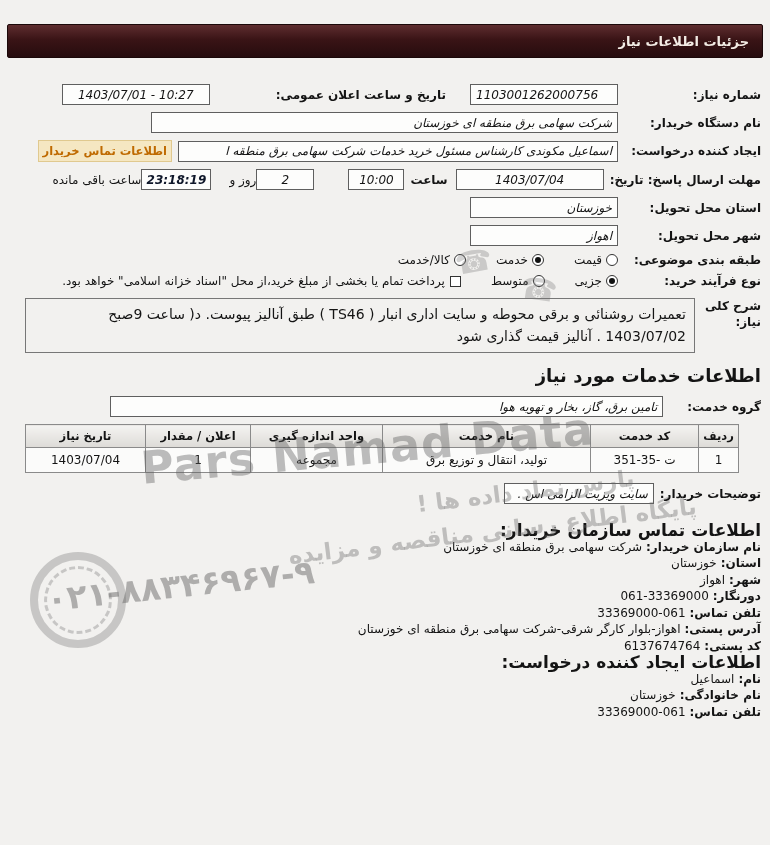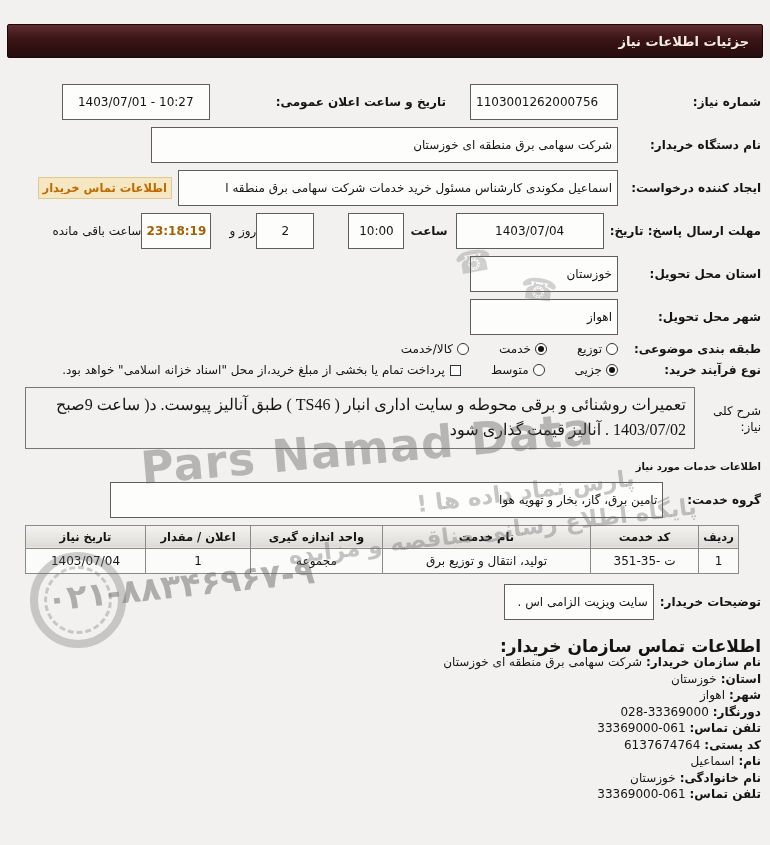--- a/index.html
+++ b/index.html
@@ -27,29 +27,29 @@
   }
   .content { padding:26px 9px 0 9px; position:relative; z-index:1; }
   .row { display:flex; align-items:center; margin-bottom:7px; }
   .lbl { font-weight:bold; font-size:12px; margin-left:6px; white-space:nowrap; }
   .lblcol { min-width:137px; }
   .txt { font-size:12px; margin-left:18px; white-space:nowrap; }
   .field {
     background:#fdfdfc;
     border:1px solid #5f5f5f;
     min-height:21px;
-    padding:10px 5px;
+    padding:2px 5px;
     font-size:12px;
     display:flex; align-items:center;
-    white-space:nowrap; overflow:hidden;
+    white-space:nowrap; overflow:hidden;font-style:italic;
   }
   .w148 { width:148px; } .w62 { width:56px; } .w58 { width:58px; } .w68 { width:70px; }
   .center { justify-content:center; }
   .ltr { direction:ltr; }
-  .green { color:#a16207; font-weight:bold; }
+  .green { color:#0f172a; font-weight:bold; }
   .wide-org { width:467px; }
   .creator-field { width:440px; }
   .contact-link {
     margin-right:6px;
     background:#f5e7c2;
     border:1px solid #e0c98f;
     color:#bf6a00;
     font-weight:bold;
     font-size:11.5px;
     padding:3px 4px;
@@ -74,30 +74,30 @@
   .checkbox {
     width:11px; height:11px;
     border:1px solid #333;
     background:#fff;
     display:inline-block;
     margin-left:5px;
     flex-shrink:0;
   }
   .opt { display:flex; align-items:center; margin-left:30px; font-size:12px; white-space:nowrap; }
   .desc-row { display:flex; align-items:flex-start; margin:10px 0 12px 0; }
-  .desc-label { width:62px; font-weight:normal; font-size:12px; line-height:1.35;margin-top:16px; }
+  .desc-label { width:62px; font-weight:bold; font-size:12px; line-height:1.35; }
   .desc-box {
     flex:1;
     margin-left:16px; margin-right:4px;
     border:1px solid #777;
     min-height:48px;
     padding:5px 8px;
-    font-size:16px; line-height:1.55;font-family:Liberation Serif, serif;
-  }
-  .section-title { font-weight:bold; font-size:10px; margin:4px 0 10px 0; }
+    font-size:14px; line-height:1.55;
+  }
+  .section-title { font-weight:bold; font-size:18px; margin:4px 0 10px 0; }
   .group-field { width:553px; }
   table { border-collapse:collapse; margin:4px 22px 10px 0; background:#fbfbfa; }
   th {
     background:linear-gradient(180deg,#f4f3f1,#dddbd7);
     border:1px solid #8a8a8a;
     font-size:11.5px; font-weight:bold;
     padding:4px 3px; white-space:nowrap;
   }
   td { border:1px solid #8a8a8a; font-size:12px; padding:5px 3px; text-align:center; white-space:nowrap; }
   .col-radif{width:40px}.col-code{width:108px}.col-name{width:208px}.col-unit{width:132px}.col-qty{width:105px}.col-date{width:120px}
@@ -170,21 +170,21 @@
 
     <div class="row">
       <span class="lbl lblcol">شهر محل تحویل:</span>
       <span class="field w148">اهواز</span>
     </div>
 
     <div class="row">
       <span class="lbl lblcol">طبقه بندی موضوعی:</span>
       <span class="opt">
         <span class="radio"></span>
-        <span>توزیع</span>
+        <span>قیمت</span>
       </span>
       <span class="opt">
         <span class="radio checked"></span>
         <span>خدمت</span>
       </span>
       <span class="opt">
         <span class="radio"></span>
         <span>کالا/خدمت</span>
       </span>
     </div>
@@ -250,28 +250,32 @@
       <div class="cline">
         <span class="clbl">نام سازمان خریدار:</span><span>شرکت سهامی برق منطقه ای خوزستان</span>
       </div>
       <div class="cline">
         <span class="clbl">استان:</span><span>خوزستان</span>
       </div>
       <div class="cline">
         <span class="clbl">شهر:</span><span>اهواز</span>
       </div>
       <div class="cline">
-        <span class="clbl">دورنگار:</span><span class="num">028-33369000</span>
+        <span class="clbl">دورنگار:</span><span class="num">061-33369000</span>
       </div>
       <div class="cline">
         <span class="clbl">تلفن تماس:</span><span class="num">33369000-061</span>
       </div>
       <div class="cline">
+        <span class="clbl">آدرس پستی:</span><span>اهواز-بلوار کارگر شرقی-شرکت سهامی برق منطقه ای خوزستان</span>
+      </div>
+      <div class="cline">
         <span class="clbl">کد پستی:</span><span class="num">6137674764</span>
       </div>
+      <div class="ctitle">اطلاعات ایجاد کننده درخواست:</div>
       <div class="cline">
         <span class="clbl">نام:</span><span>اسماعیل</span>
       </div>
       <div class="cline">
         <span class="clbl">نام خانوادگی:</span><span>خوزستان</span>
       </div>
       <div class="cline">
         <span class="clbl">تلفن تماس:</span><span class="num">33369000-061</span>
       </div>
     </div>

